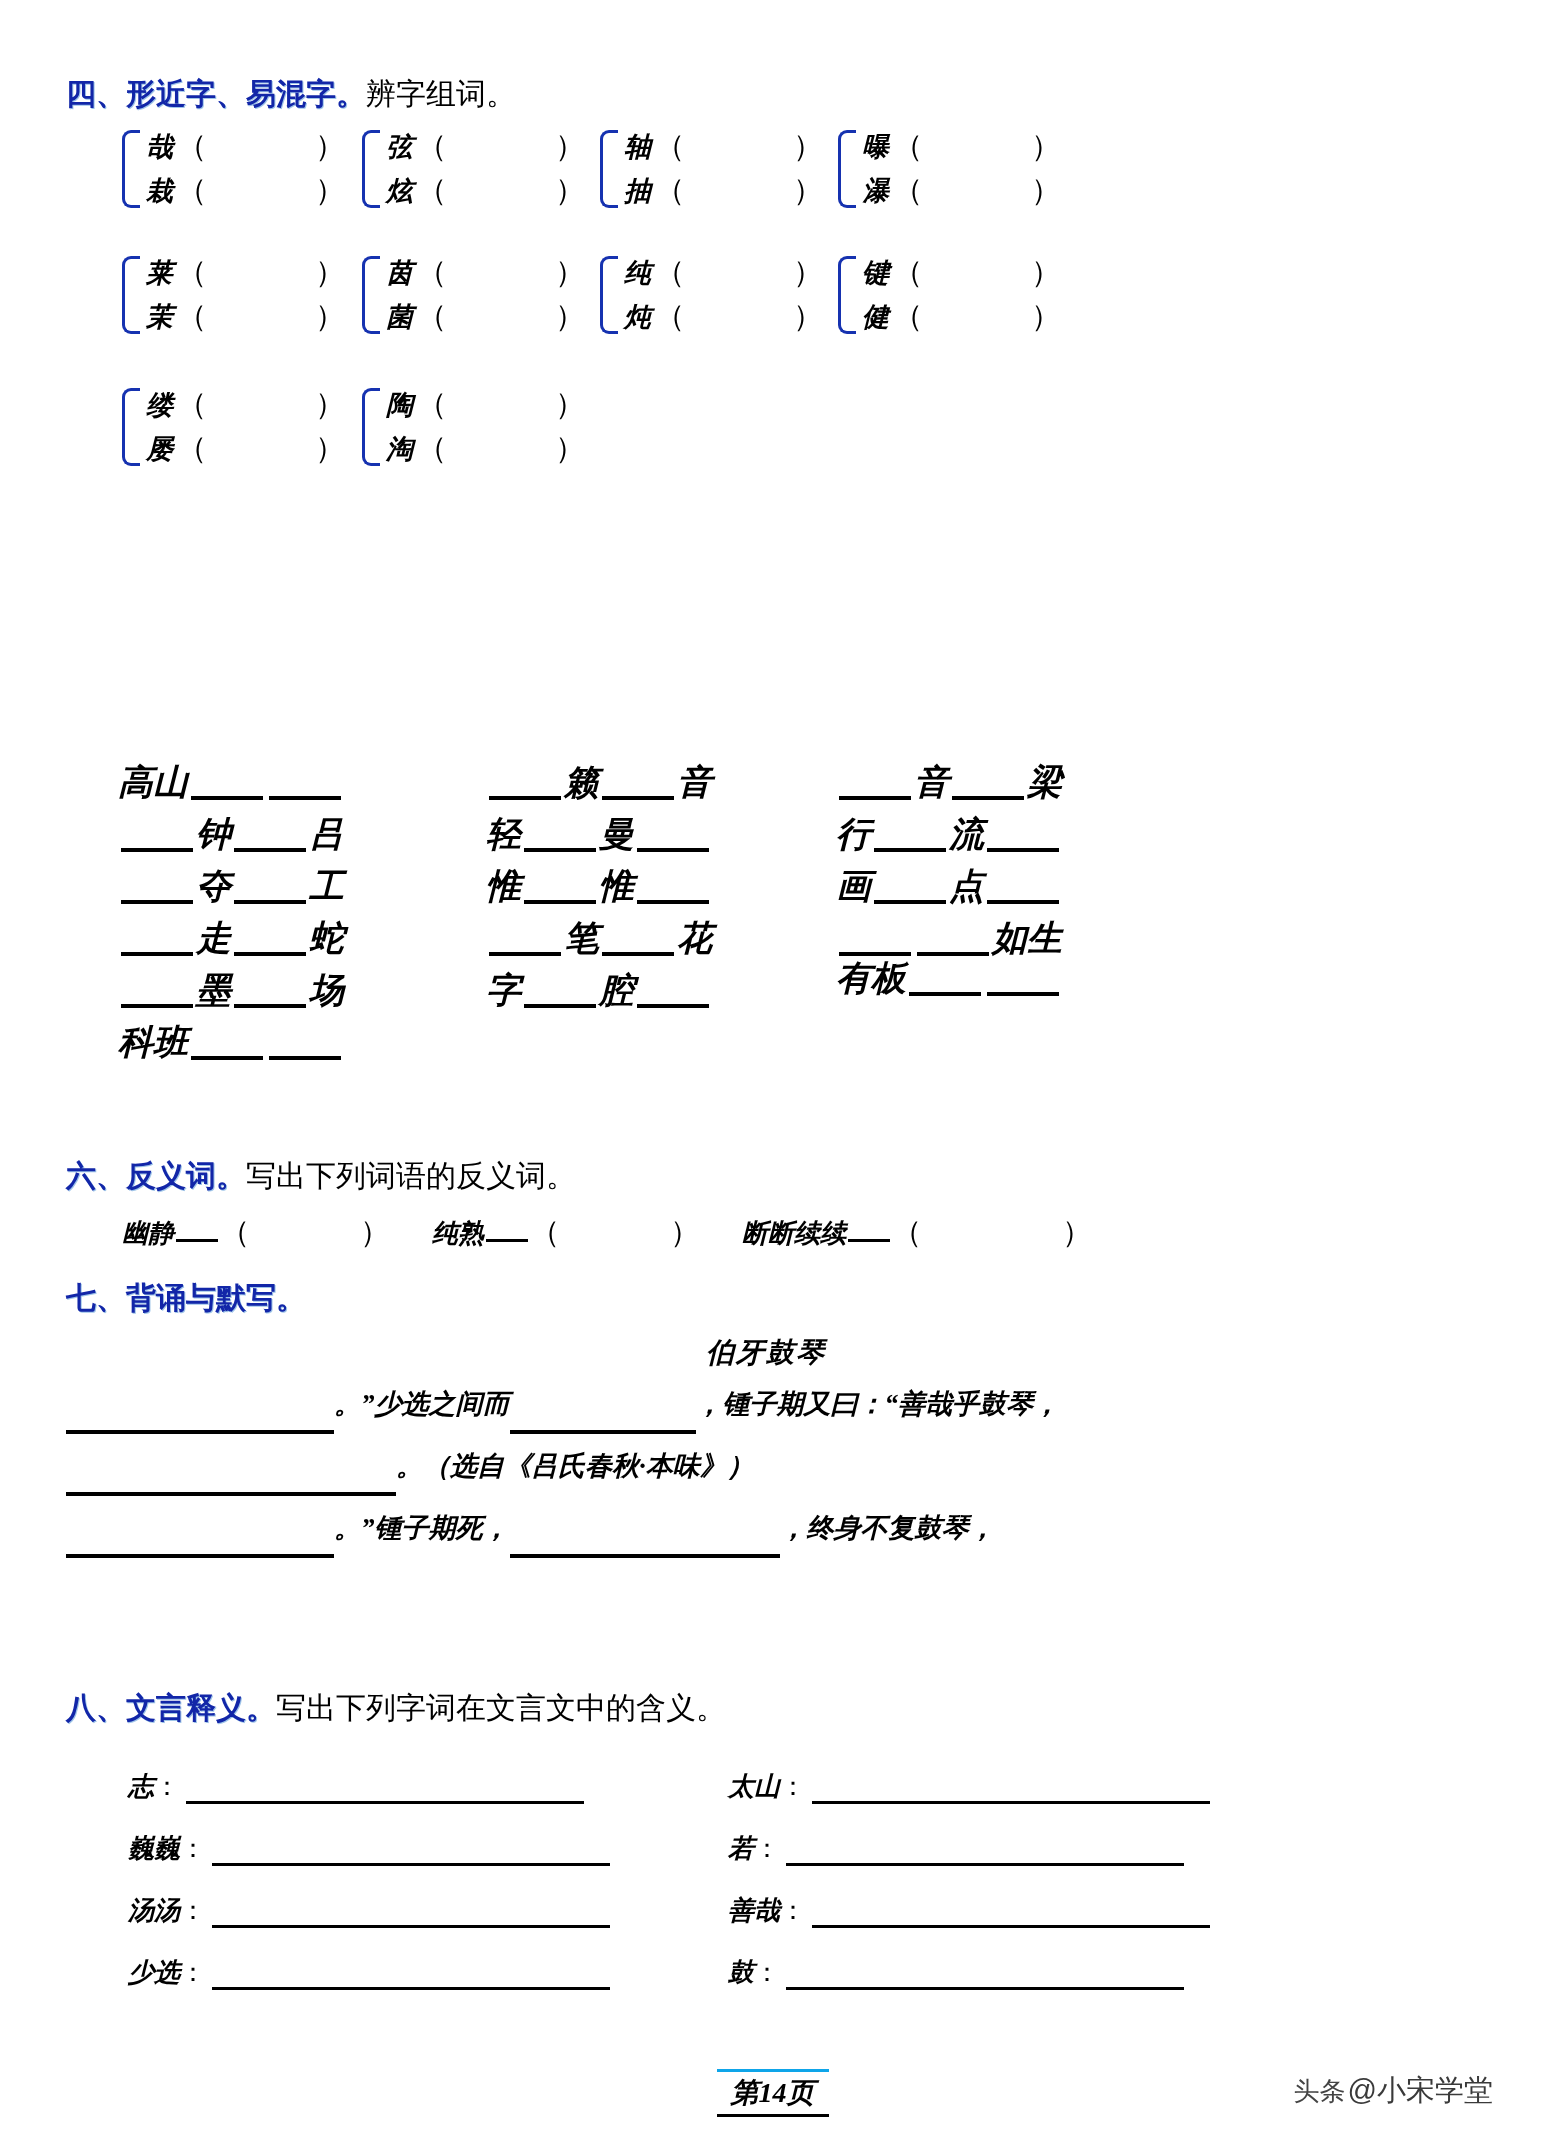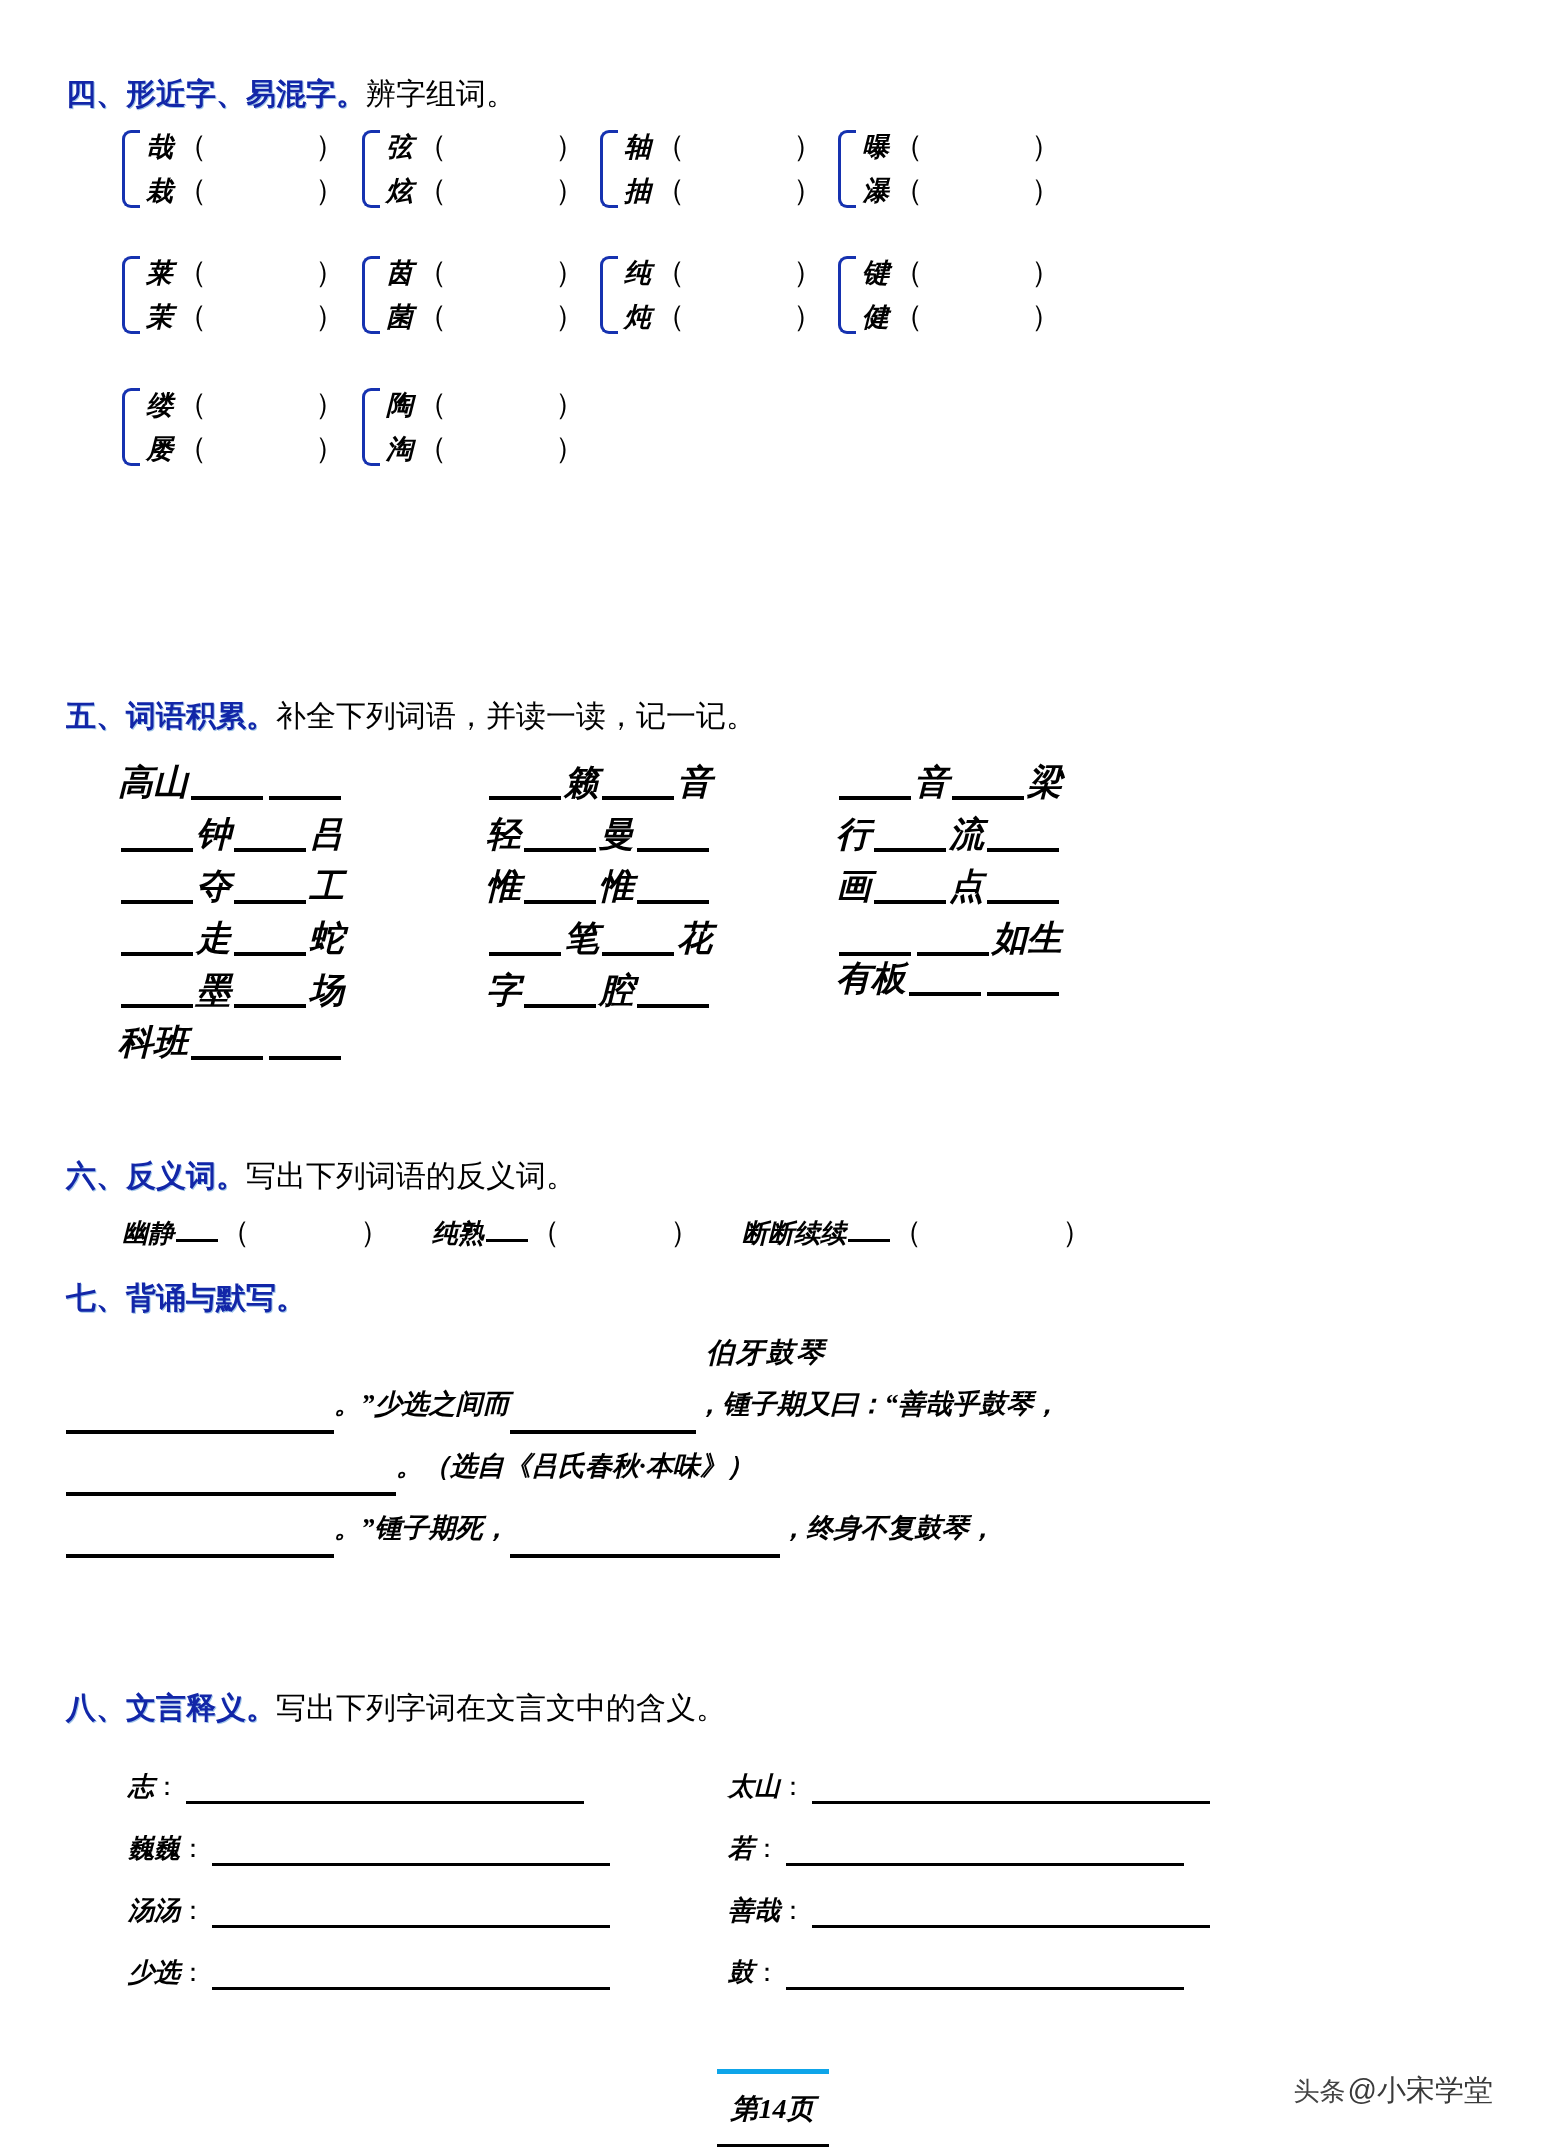--- a/index.html
+++ b/index.html
@@ -200,23 +200,23 @@
     height: 60px;
   }
   .page-num {
     position: absolute;
     left: 50%;
     transform: translateX(-50%);
     top: 0;
     font-size: 28px;
     font-weight: bold;
     font-style: italic;
-    border-top: 5px solid #0ea5e9;
+    border-top: 3px solid #0ea5e9;
     border-bottom: 3px solid #000;
-    padding: 16px 14px;
+    padding: 2px 14px;
   }
   .watermark {
     position: absolute;
     right: 52px;
     top: 2px;
     font-size: 29px;
     color: #3a3a3a;
     font-family: "Liberation Sans", sans-serif;
     white-space: nowrap;
   }
@@ -400,25 +400,20 @@
         <div class="pair-line">
           <span class="zi">淘</span>
           <span class="paren-open">（</span>
           <span class="gap" style="width:108px;"></span>
           <span class="paren-close">）</span>
         </div>
       </div>
     </div>
   </div>
 
-  <div style="position:absolute; left:66px; top:698px;">
-    <div class="sec-head">
-      <span class="blue">五、</span><span class="blue">词语积累</span><span class="blue">。</span><span class="blk">补全下列词语，并读一读，记一记。</span>
-    </div>
-  </div>
 
   <div id="idiom-grid" style="position:absolute; left:118px; top:752px; width:1390px;">
       <div class="idiom-row" style="position: relative;">
         <div class="idiom" style="position: absolute; left: 0px; bottom: 4px;">
           <span class="ch">高山</span>
           <span class="bl" style="width: 72px;"></span>
           <span class="bl" style="width: 72px;"></span>
         </div>
         <div class="idiom" style="position: absolute; left: 368px; bottom: 4px;">
           <span class="bl" style="width: 72px;"></span>

